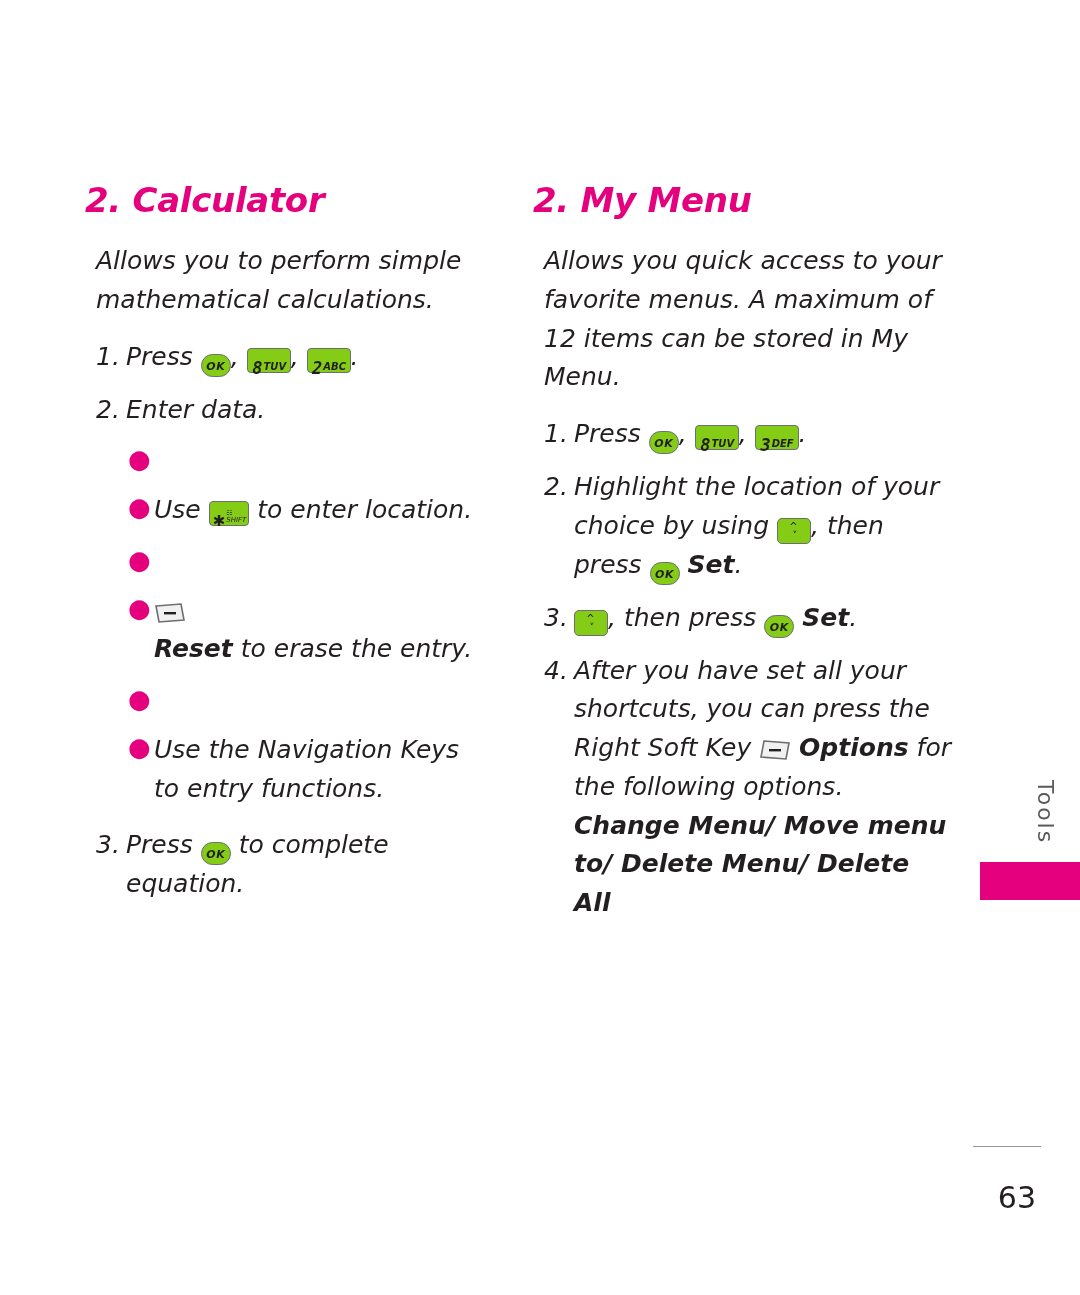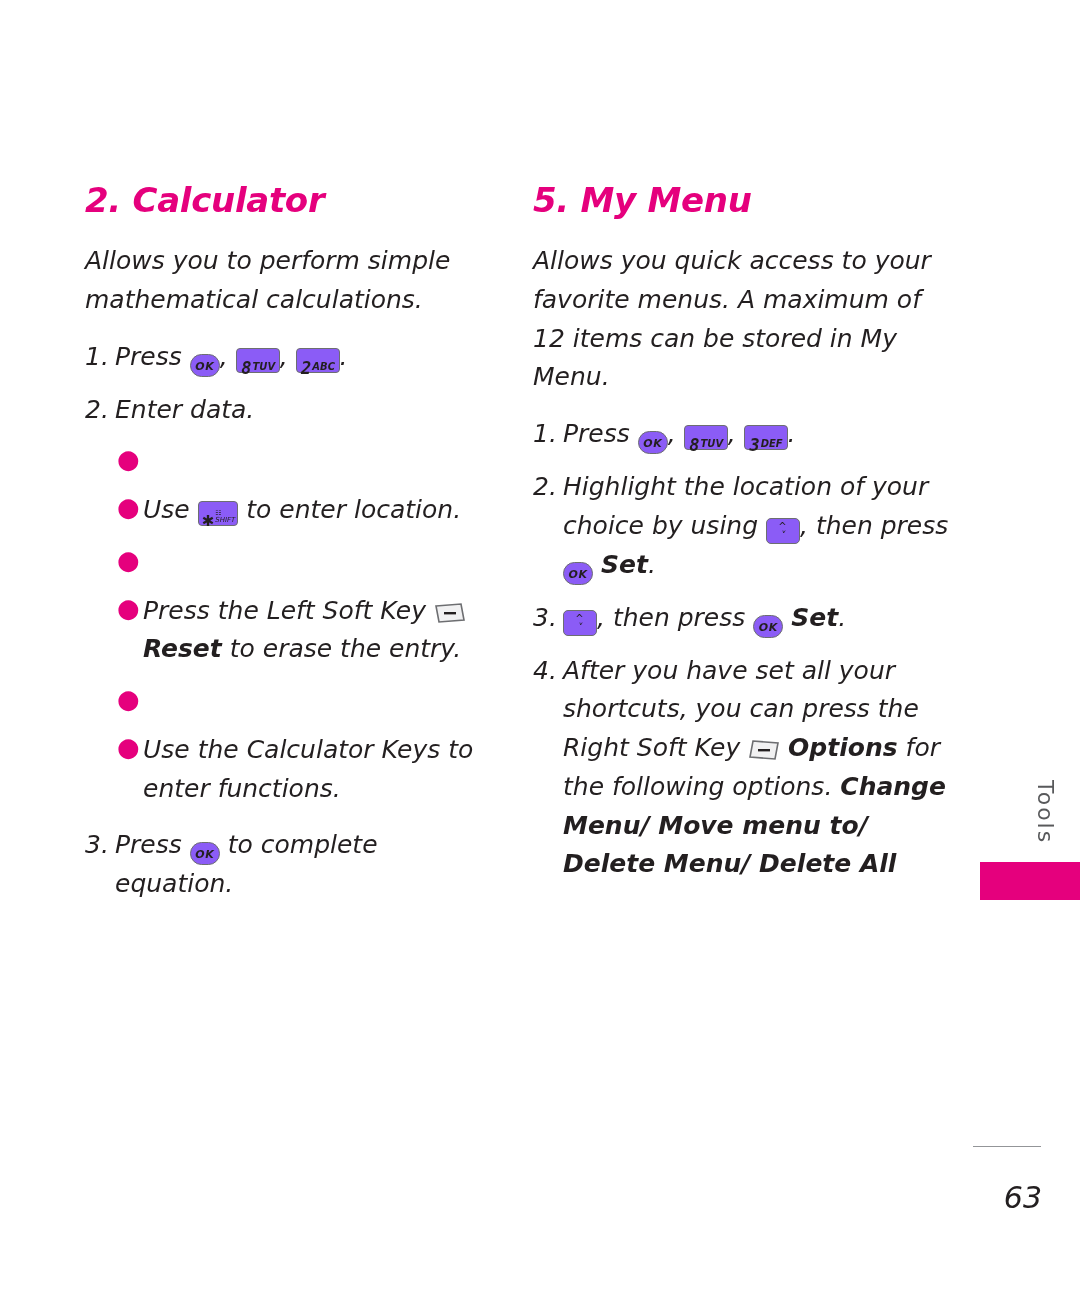--- a/index.html
+++ b/index.html
@@ -34,21 +34,21 @@
     font-size: 34px;
     font-weight: bold;
     margin: 0 0 22px 0;
     letter-spacing: -0.3px;
   }
 
   p.body-text, .step, .bullet {
     color: #231f20;
     font-size: 25px;
     line-height: 1.55;
-    margin: 0 0 14px 0;
+    margin: 0 0 14px 11px;
     font-weight: 350;
   }
   p.body-text { margin-bottom: 18px; }
 
   .step {
     display: flex;
     align-items: flex-start;
     margin-bottom: 14px;
   }
   .step .num {
@@ -71,21 +71,21 @@
   }
   .bullet .txt { flex: 1 1 auto; }
 
   b, .bold { font-weight: 700; }
 
   
   .key {
     display: inline-block;
     vertical-align: -5px;
     border: 1.6px solid #6d6e71;
-    background: #8b5cf6;
+    background: #84cc16;
     color: #231f20;
     border-radius: 4px;
     font-family: "DejaVu Sans", sans-serif;
     line-height: 1;
     text-align: center;
     white-space: nowrap;
   }
   .key-ok {
     width: 30px; height: 23px;
     border-radius: 12px;
@@ -187,25 +187,24 @@
   .footer-rule {
     position: absolute;
     left: 973px;
     right: 40px;
     top: 1146px;
     border-top: 1.5px solid #939598;
     width: 68px;
   }
   .page-number {
     position: absolute;
-    right: 38px;
+    right: 44px;
     top: 1180px;
     font-size: 30px;
     color: #231f20;
-    font-style: italic;
   }
 </style>
 </head>
 <body>
 
 <div class="page">
 
   <div class="col col-left">
 
     <h2 class="section-title">2. Calculator</h2>
@@ -240,55 +239,54 @@
       </span>
     </div>
 
     <div class="bullet">
       <span class="dot">●</span>
     </div>
 
     <div class="bullet">
       <span class="dot">●</span>
       <span class="txt">
-        <span>Press the Left Soft Key</span>
         <span class="softkey">
           <svg width="32" height="20" viewBox="0 0 32 20">
             <path d="M2 3 L27 1 L30 17 L5 19 Z" fill="#f1f1f2" stroke="#6d6e71" stroke-width="1.6"></path>
             <rect x="10" y="9" width="12" height="2.4" fill="#231f20"></rect>
           </svg>
         </span><br>
         <b>Reset</b>
         <span>to erase the entry.</span>
       </span>
     </div>
 
     <div class="bullet">
       <span class="dot">●</span>
     </div>
 
     <div class="bullet">
       <span class="dot">●</span>
-      <span class="txt">Use the Calculator Keys to enter functions.</span>
+      <span class="txt">Use the Navigation Keys to entry functions.</span>
     </div>
 
     <div class="step" style="margin-top:18px;">
       <span class="num">3.</span>
       <span class="txt">
         <span>Press</span>
         <span class="key key-ok">OK</span>
         <span>to complete equation.</span>
       </span>
     </div>
 
   </div>
 
   <div class="col col-right">
 
-    <h2 class="section-title">5. My Menu</h2>
+    <h2 class="section-title">2. My Menu</h2>
 
     <p class="body-text">Allows you quick access to your favorite menus. A maximum of 12 items can be stored in My Menu.</p>
 
     <div class="step">
       <span class="num">1.</span>
       <span class="txt">
         <span>Press</span>
         <span class="key key-ok">OK</span><span>,</span>
         <span class="key key-num"><span class="big">8</span><span class="small">TUV</span></span><span>,</span>
         <span class="key key-num"><span class="big">3</span><span class="small">DEF</span></span><span>.</span>

